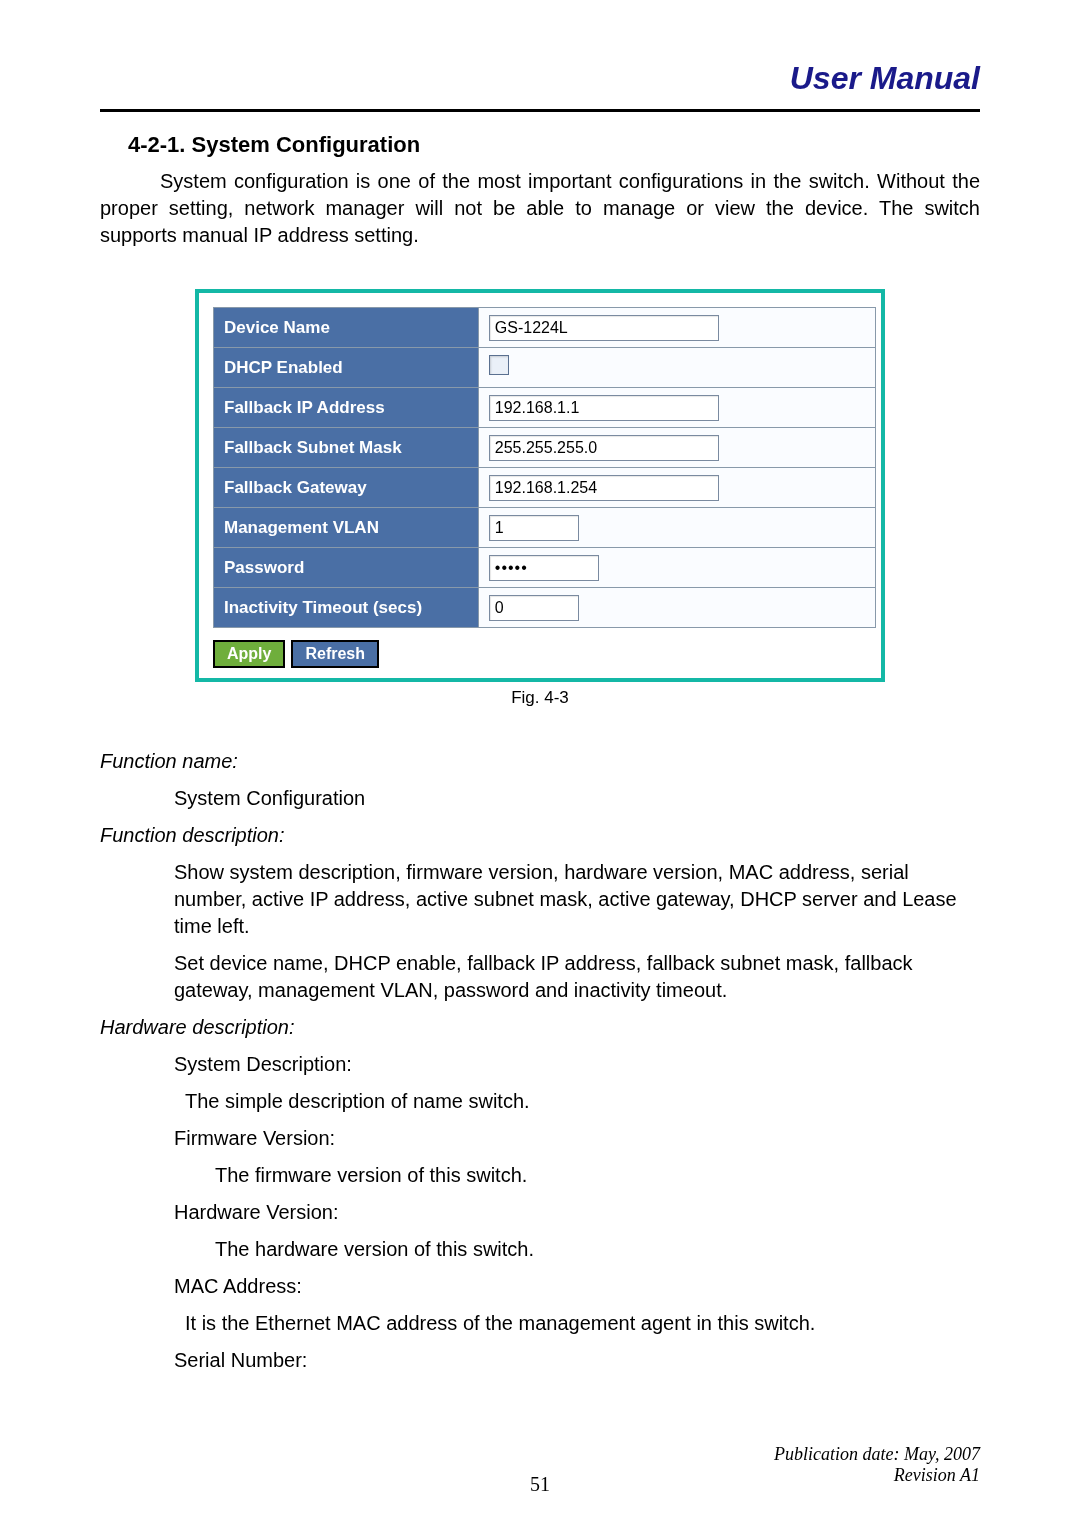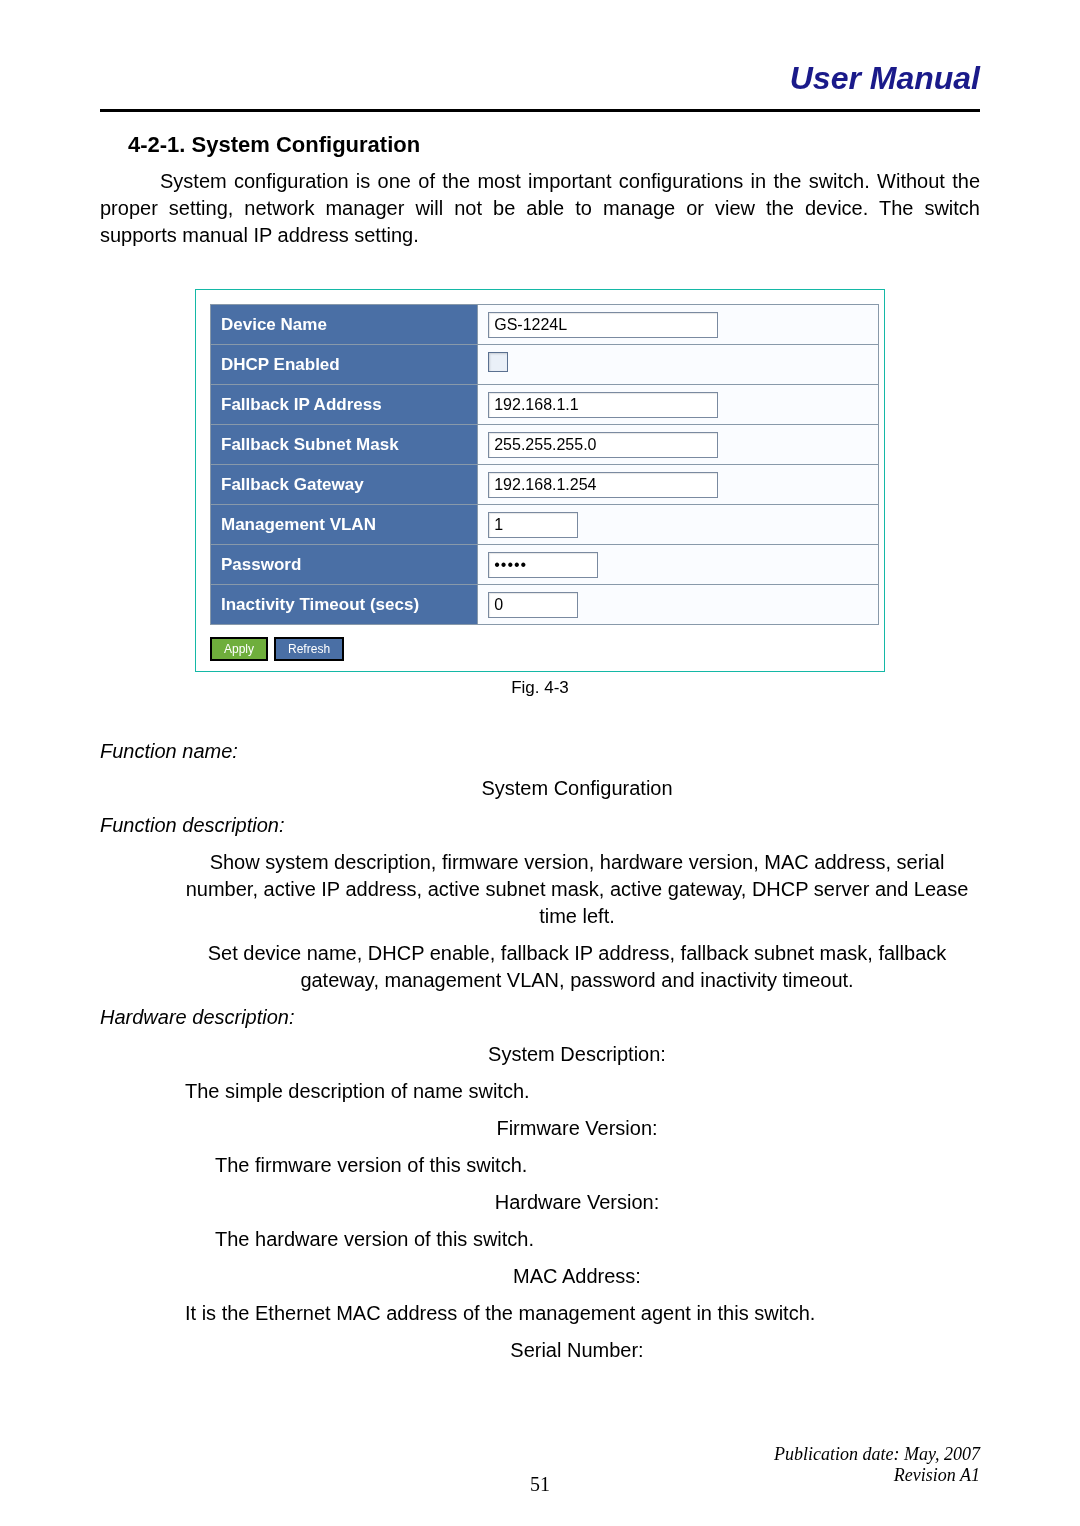--- a/index.html
+++ b/index.html
@@ -33,21 +33,21 @@
     margin: 0 0 40px 0;
     line-height: 1.35;
     text-indent: 60px;
   }
   .figure-wrap {
     display: flex;
     justify-content: center;
     margin-bottom: 6px;
   }
   .config-box {
-    border: 1px solid #14b8a6;
+    border: 4px solid #14b8a6;
     padding: 14px 5px 10px 14px;
     background: #fff;
     width: 690px;
   }
   table.cfg {
     border-collapse: collapse;
     width: 100%;
     margin-bottom: 12px;
   }
   table.cfg td {
@@ -80,37 +80,37 @@
   .checkbox-box {
     width: 20px; height: 20px;
     border: 1px solid #5a7090;
     background: #eaf0f8;
     display: inline-block;
     box-shadow: inset 1px 1px 2px rgba(0,0,0,0.15);
   }
   .btn-row { display: flex; gap: 6px; }
   .app-btn {
     color: #fff;
-    font-weight: normal;
-    font-size: 12px;
+    font-weight: bold;
+    font-size: 16px;
     padding: 3px 12px;
     border: 2px solid #000;
     cursor: pointer;
     display: inline-block;
   }
   .btn-apply { background: #6fae3c; }
   .btn-refresh { background: #4a6fa5; }
   .fig-caption {
     text-align: center;
     font-size: 17px;
     margin-bottom: 40px;
   }
   .body-block { font-size: 20px; line-height: 1.35; }
   .italic-head { font-style: italic; margin: 10px 0 10px 0; }
-  .indent1 { margin-left: 74px; margin-bottom: 10px; text-align: center; }
+  .indent1 { margin-left: 74px; margin-bottom: 10px; }
   .indent2 { margin-left: 85px; margin-bottom: 10px; }
   .indent3 { margin-left: 115px; margin-bottom: 10px; }
   .footer {
     position: absolute;
     bottom: 40px;
     right: 100px;
     text-align: right;
     font-style: italic;
     font-size: 18px;
     font-family: "Times New Roman", serif;

